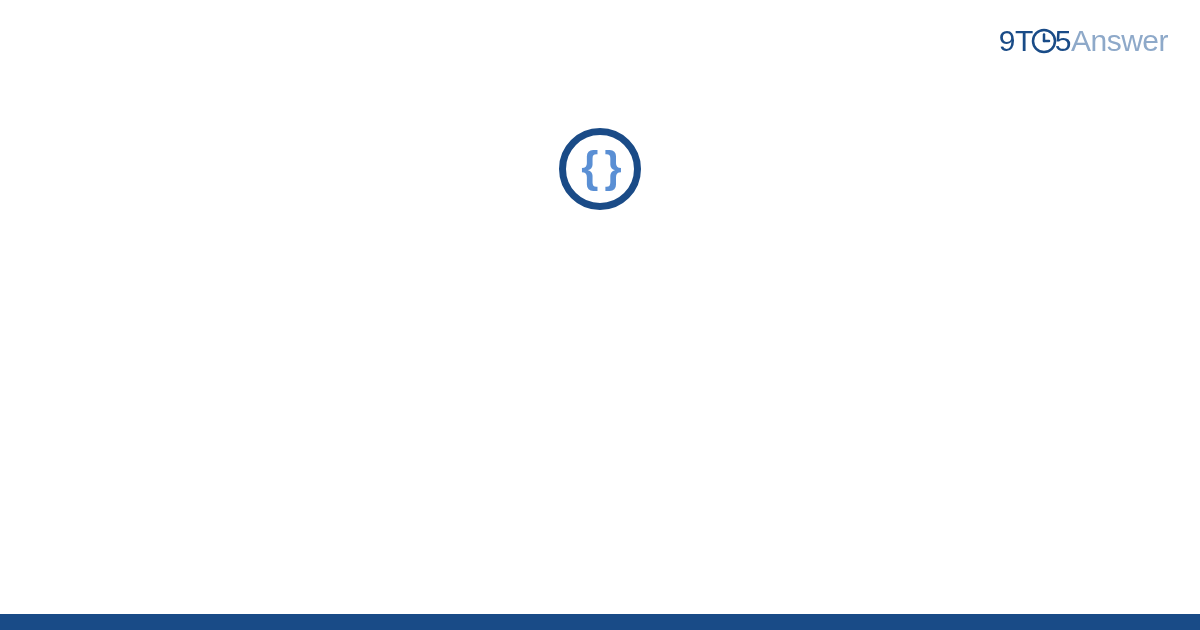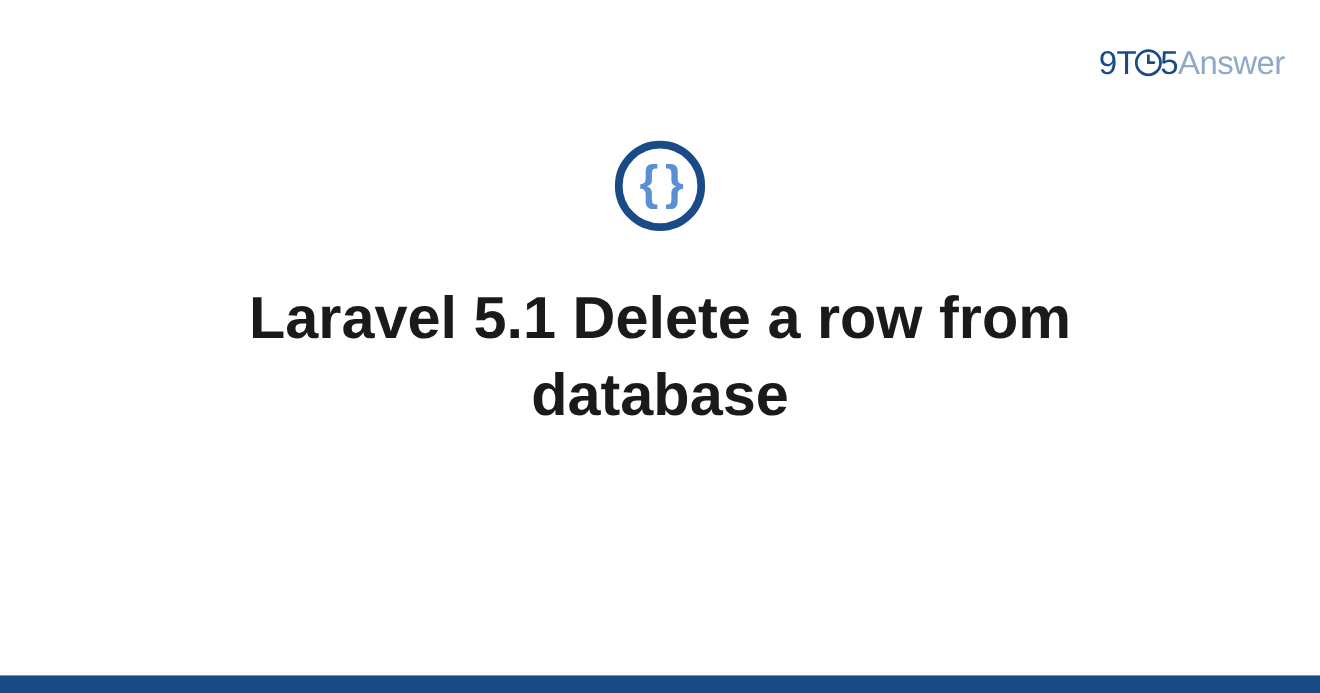--- a/index.html
+++ b/index.html
@@ -15,21 +15,20 @@
       position: relative;
       overflow: hidden;
     }
     .brand-logo {
       position: absolute;
       top: 24px;
       right: 32px;
       font-size: 30px;
       font-weight: 400;
       letter-spacing: -0.5px;
-      margin-top: 17px;
     }
     .brand-9t {
       color: #194b87;
       font-weight: 500;
     }
     .brand-clock {
       display: inline-flex;
       align-items: center;
       justify-content: center;
       vertical-align: middle;
@@ -102,16 +101,15 @@
         <line x1="13" y1="13" x2="13" y2="6.5" stroke="#194b87" stroke-width="2.5" stroke-linecap="round"></line>
         <line x1="13" y1="13" x2="18" y2="13" stroke="#194b87" stroke-width="2.5" stroke-linecap="round"></line>
       </svg>
     </span><span class="brand-5">5</span><span class="brand-answer">Answer</span>
 </div>
 
 <div class="center-content">
   <div class="code-icon">
     <span class="code-braces">{ }</span>
   </div>
-  <h1 class="page-title">Laravel 5.1 Delete a row from database</h1>
 </div>
 
 <div class="bottom-bar"></div>
 
 </body></html>

